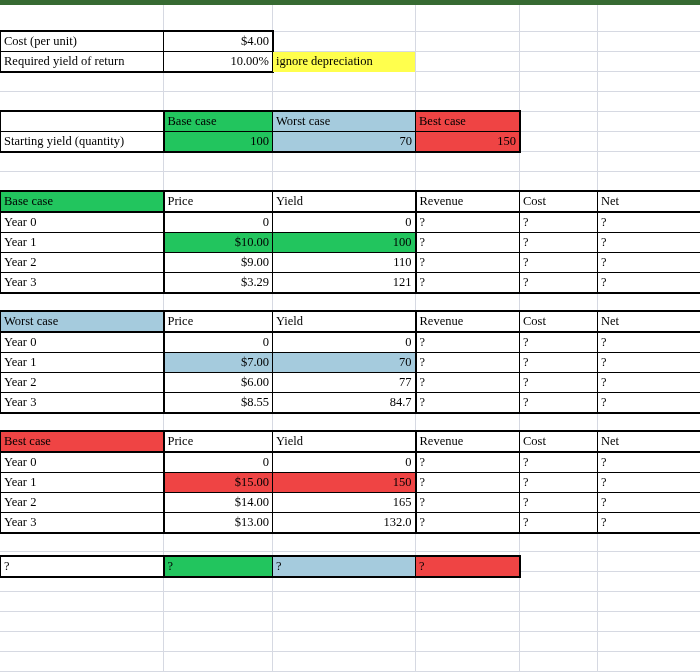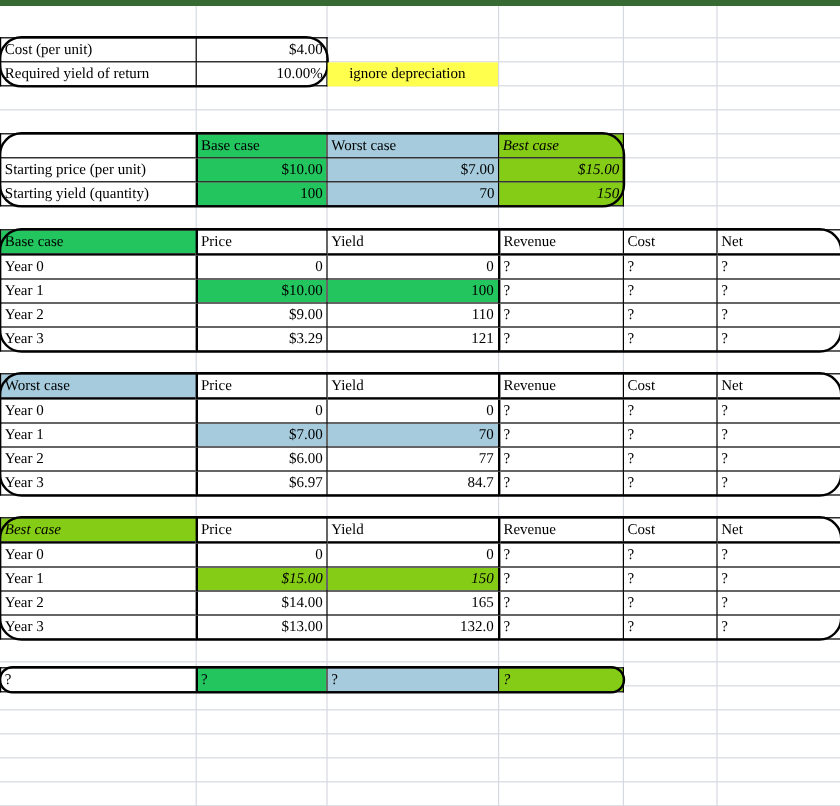--- a/index.html
+++ b/index.html
@@ -61,40 +61,39 @@
     vertical-align: middle;
     font-size: 12.5px;
   }
   .num  { text-align: right; }
   .txt  { text-align: left; }
 
   
   .block.framed {
     outline: 2px solid #000000;
     outline-offset: -1px;
-    border-radius: 18px;
   }
 
   
   .fill-orange { background: #22c55e; }
   .fill-blue   { background: #a5cbdd; }
-  .fill-green  { background: #84cc16; font-style: italic; }
+  .fill-green  { background: #ef4444; }
   .fill-white  { background: #ffffff; }
 
   
   .bt2 { border-top-width: 2px !important; }
   .bl2 { border-left-width: 2px !important; }
 
   
   .notecell {
     position: absolute;
     box-sizing: border-box;
     height: 20px;
     line-height: 19px;
-    padding: 0 18px;
+    padding: 0 3px;
     background: #ffff4d;
     white-space: nowrap;
     font-size: 12.5px;
     text-align: left;
   }
 </style>
 </head>
 <body>
 
 <div id="topbar"></div>
@@ -169,26 +168,20 @@
       <col style="width:104px">
   </colgroup>
   <tbody>
     <tr>
       <td class="txt fill-white"></td>
       <td class="txt fill-orange bl2">Base case</td>
       <td class="txt fill-blue">Worst case</td>
       <td class="txt fill-green">Best case</td>
     </tr>
     <tr>
-      <td class="txt fill-white">Starting price (per unit)</td>
-      <td class="num fill-orange bl2">$10.00</td>
-      <td class="num fill-blue">$7.00</td>
-      <td class="num fill-green">$15.00</td>
-    </tr>
-    <tr>
       <td class="txt fill-white">Starting yield (quantity)</td>
       <td class="num fill-orange bl2">100</td>
       <td class="num fill-blue">70</td>
       <td class="num fill-green">150</td>
     </tr>
   </tbody>
 </table>
 
 <table class="block framed" id="tbl-base" style="left:0;top:191px;width:700px">
   <colgroup>
@@ -280,21 +273,21 @@
     <tr>
       <td class="txt fill-white">Year 2</td>
       <td class="num fill-white bl2">$6.00</td>
       <td class="num fill-white">77</td>
       <td class="txt fill-white bl2">?</td>
       <td class="txt fill-white">?</td>
       <td class="txt fill-white">?</td>
     </tr>
     <tr>
       <td class="txt fill-white">Year 3</td>
-      <td class="num fill-white bl2">$6.97</td>
+      <td class="num fill-white bl2">$8.55</td>
       <td class="num fill-white">84.7</td>
       <td class="txt fill-white bl2">?</td>
       <td class="txt fill-white">?</td>
       <td class="txt fill-white">?</td>
     </tr>
   </tbody>
 </table>
 
 <table class="block framed" id="tbl-best" style="left:0;top:431px;width:700px">
   <colgroup>

